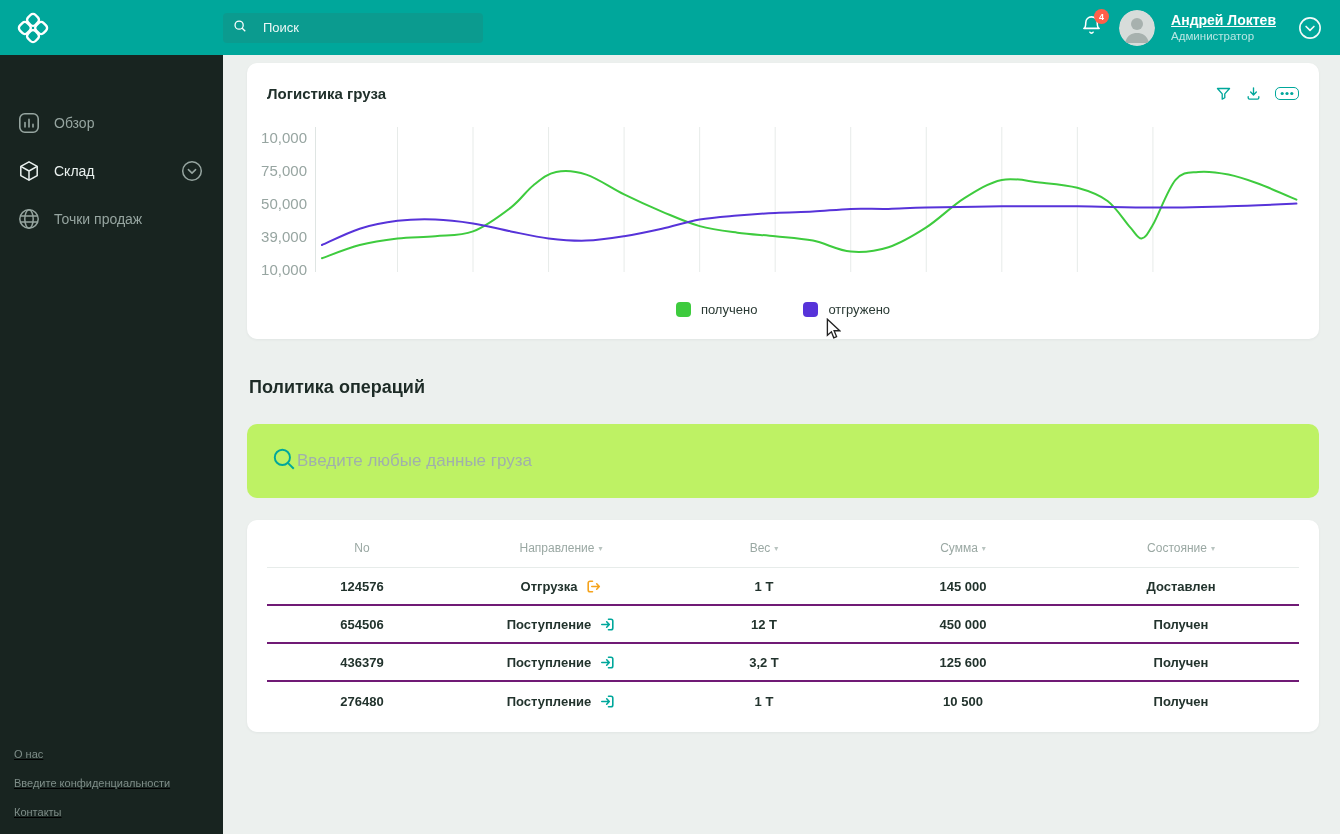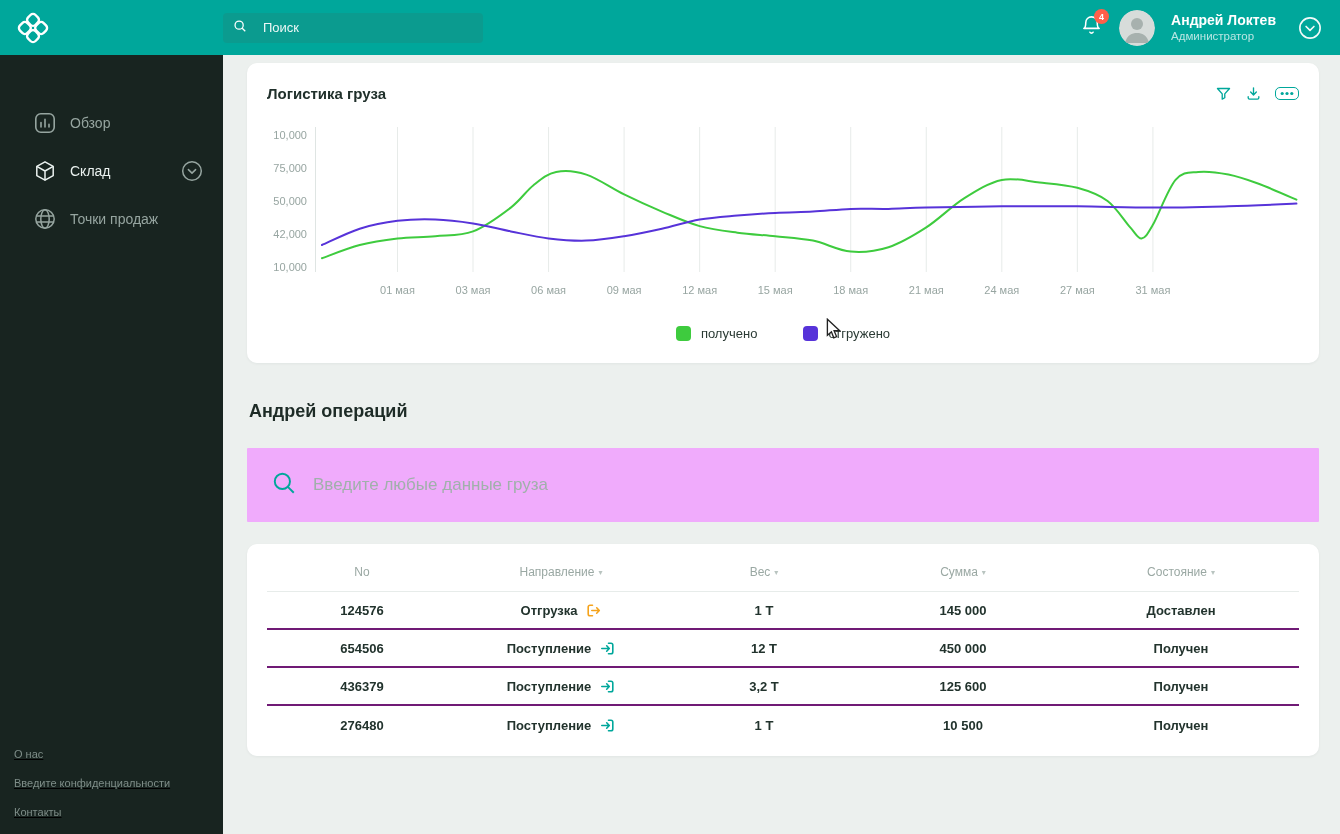--- a/index.html
+++ b/index.html
@@ -10,26 +10,26 @@
   .logo-area { width:223px; flex:none; padding-left:16px; display:flex; align-items:center; }
   .logo { display:inline-flex; cursor:pointer; }
   .header-search { width:260px; height:30px; background:#0b9b8f; border-radius:4px; display:flex; align-items:center; gap:16px; padding:0 10px; }
   .header-search input { flex:1; background:transparent; border:none; outline:none; color:#fff; font-size:13px; font-family:inherit; }
   .header-search input::placeholder { color:rgba(255,255,255,0.92); }
   .header-right { margin-left:auto; display:flex; align-items:center; gap:16px; padding-right:18px; }
   .bell-wrap { position:relative; display:inline-flex; cursor:pointer; }
   .badge { position:absolute; top:-5px; right:-6px; min-width:15px; height:15px; background:#ff5f49; color:#fff; font-size:9px; font-weight:700; border-radius:50%; display:flex; align-items:center; justify-content:center; }
   .avatar { width:36px; height:36px; border-radius:50%; overflow:hidden; flex:none; cursor:pointer; }
   .user-meta { line-height:1.25; }
-  .uname { color:#fff; font-size:14px; font-weight:700; }
+  .uname { color:#fff; font-size:14px; font-weight:700;text-decoration:underline; }
   .urole { color:rgba(255,255,255,0.72); font-size:11.5px; }
   .hchev { display:inline-flex; color:rgba(255,255,255,0.95); cursor:pointer; margin-left:6px; }
 
   
-  nav.sidebar { position:absolute; top:55px; left:0; bottom:0; width:223px; background:#182420; padding-top:44px; z-index:10;padding-left:16px; }
+  nav.sidebar { position:absolute; top:55px; left:0; bottom:0; width:223px; background:#182420; padding-top:44px; z-index:10; }
   .side-item { display:flex; align-items:center; gap:14px; padding:13px 20px 13px 18px; color:#96a5a0; font-size:14px; cursor:pointer; }
   .side-item.active { color:#eaf1ef; }
   .sicon { display:inline-flex; flex:none; }
   .slabel { flex:1; }
   .chev { display:inline-flex; margin-left:auto; color:#96a5a0; }
   .side-footer { position:absolute; left:14px; bottom:16px; display:flex; flex-direction:column; gap:17px;text-decoration:underline; }
   .sflink { color:#7e8d88; font-size:11px; cursor:pointer; }
 
   
   main { position:absolute; left:223px; top:55px; right:0; bottom:0; padding:8px 21px 1px 24px; overflow:hidden; }
@@ -37,32 +37,32 @@
 
   .chart-card { padding:18px 20px 22px; }
   .card-head { display:flex; align-items:center; justify-content:space-between; height:24px; }
   .card-title { font-size:15px; font-weight:700; color:#20302b; }
   .card-actions { display:flex; align-items:center; gap:13px; color:#00a79b; }
   .act { display:inline-flex; cursor:pointer; color:#00a79b; }
   .act.more { border:1.5px solid #00a79b; border-radius:5px; padding:3px 4px; }
 
   .chart-area { display:flex; margin-top:22px; height:145px; }
   .ygutter { position:relative; width:48px; flex:none; }
-  .ygutter span { position:absolute; right:8px; font-size:11px; color:#97a5a1; white-space:nowrap; }
+  .ygutter span { position:absolute; right:8px; font-size:15px; color:#97a5a1; white-space:nowrap; }
   .plot { flex:1; position:relative; }
   .plot svg { display:block; width:100%; height:145px; }
   .x-labels { position:relative; margin-left:48px; height:20px; margin-top:4px; }
   .x-labels span { position:absolute; top:8px; transform:translateX(-50%); font-size:11px; color:#97a5a1; white-space:nowrap; }
   .legend { display:flex; justify-content:center; gap:46px; margin-top:30px; }
   .legend-item { display:flex; align-items:center; gap:10px; font-size:13px; color:#2a3a34; }
   .sw { width:15px; height:15px; border-radius:4px; display:inline-block; }
 
   .section-title { margin:38px 0 26px 2px; font-size:18px; font-weight:700; color:#1d2b26; }
 
-  .big-search { height:74px; border-radius:1px; background:#f0abfc; display:flex; align-items:center; gap:16px; padding:0 24px; cursor:text; }
+  .big-search { height:74px; border-radius:10px; background:#bef264; display:flex; align-items:center; padding:0 24px; cursor:text; }
   .big-search input { flex:1; background:transparent; border:none; outline:none; font-size:17px; color:#5b6b66; font-family:inherit; }
   .big-search input::placeholder { color:#a0b0ab; }
 
   .table-card { margin-top:22px; padding:8px 20px 12px; }
   .thead, .trow { display:grid; grid-template-columns:190px 208px 198px 200px 1fr; align-items:center; }
   .thead { height:40px; border-bottom:1px solid #e7ecea; }
   .hc { text-align:center; font-size:12px; color:#9aa8a3; cursor:pointer; }
   .caret { font-size:8px; color:#b9c4c0; margin-left:4px; vertical-align:middle; }
   .trow { height:38px; border-bottom:2px solid #701a75; font-size:13px; font-weight:600; color:#22332d; }
   .trow:last-child { border-bottom:none; }
@@ -194,21 +194,21 @@
             </svg>
         </span>
       </div>
     </div>
 
     <div class="chart-area">
       <div class="ygutter" id="y-labels">
           <span style="top: 2px;">10,000</span>
           <span style="top: 35px;">75,000</span>
           <span style="top: 68px;">50,000</span>
-          <span style="top: 101px;">42,000</span>
+          <span style="top: 101px;">39,000</span>
           <span style="top: 134px;">10,000</span>
         </div>
       <div class="plot">
         <svg id="chart-svg" viewBox="0 0 990 145" preserveAspectRatio="none">
             <line x1="0.5" y1="0" x2="0.5" y2="145" stroke="#dfe5e3" stroke-width="1"></line>
             <line x1="83" y1="0" x2="83" y2="145" stroke="#e7ebe9" stroke-width="1"></line>
             <line x1="159" y1="0" x2="159" y2="145" stroke="#e7ebe9" stroke-width="1"></line>
             <line x1="235" y1="0" x2="235" y2="145" stroke="#e7ebe9" stroke-width="1"></line>
             <line x1="311" y1="0" x2="311" y2="145" stroke="#e7ebe9" stroke-width="1"></line>
             <line x1="387" y1="0" x2="387" y2="145" stroke="#e7ebe9" stroke-width="1"></line>
@@ -216,46 +216,33 @@
             <line x1="539" y1="0" x2="539" y2="145" stroke="#e7ebe9" stroke-width="1"></line>
             <line x1="615" y1="0" x2="615" y2="145" stroke="#e7ebe9" stroke-width="1"></line>
             <line x1="691" y1="0" x2="691" y2="145" stroke="#e7ebe9" stroke-width="1"></line>
             <line x1="767" y1="0" x2="767" y2="145" stroke="#e7ebe9" stroke-width="1"></line>
             <line x1="843" y1="0" x2="843" y2="145" stroke="#e7ebe9" stroke-width="1"></line>
             <path d="M7.0,131.2C13.3,129.0 32.3,121.3 45.0,118.0C57.7,114.7 70.3,112.9 83.0,111.4C95.7,109.9 108.3,110.4 121.0,109.2C133.7,108.0 146.3,109.1 159.0,104.4C171.7,99.6 186.9,88.3 197.0,80.6C207.1,72.9 212.2,64.1 219.8,58.2C227.4,52.2 233.7,46.7 242.6,45.0C251.5,43.2 261.6,43.9 273.0,47.6C284.4,51.3 298.3,61.2 311.0,67.4C323.7,73.6 336.3,79.3 349.0,84.6C361.7,89.8 374.3,95.6 387.0,99.1C399.7,102.6 412.3,104.0 425.0,105.7C437.7,107.4 450.3,107.9 463.0,109.2C475.7,110.5 488.3,111.0 501.0,113.6C513.7,116.2 526.3,123.5 539.0,124.6C551.7,125.7 564.3,124.2 577.0,120.2C589.7,116.2 602.3,108.5 615.0,100.4C627.7,92.3 640.3,79.3 653.0,71.4C665.7,63.4 678.3,55.5 691.0,52.9C703.7,50.2 716.3,54.2 729.0,55.5C741.7,56.8 755.6,57.7 767.0,60.8C778.4,63.9 788.5,67.4 797.4,74.0C806.3,80.6 814.5,94.2 820.2,100.4C825.9,106.6 827.8,111.8 831.6,111.4C835.4,111.0 837.3,107.5 843.0,97.8C848.7,88.0 858.2,61.7 865.8,52.9C873.4,44.1 879.7,45.8 888.6,45.0C897.5,44.1 908.9,45.6 919.0,47.6C929.1,49.6 938.0,52.7 949.4,56.8C960.8,61.0 981.1,70.0 987.4,72.7" fill="none" stroke="#3ecb3e" stroke-width="2" stroke-linecap="round"></path>
             <path d="M7.0,118.0C13.3,115.3 32.3,105.8 45.0,101.7C57.7,97.7 70.3,95.3 83.0,93.8C95.7,92.3 108.3,92.0 121.0,92.5C133.7,92.9 146.3,94.5 159.0,96.4C171.7,98.4 184.3,101.9 197.0,104.4C209.7,106.9 222.3,109.9 235.0,111.4C247.7,112.9 260.3,114.0 273.0,113.6C285.7,113.2 298.3,111.2 311.0,109.2C323.7,107.2 336.3,104.5 349.0,101.7C361.7,98.9 374.3,94.7 387.0,92.5C399.7,90.3 412.3,89.6 425.0,88.5C437.7,87.4 450.3,86.5 463.0,85.9C475.7,85.2 488.3,85.2 501.0,84.6C513.7,83.9 526.3,82.4 539.0,81.9C551.7,81.5 564.3,82.1 577.0,81.9C589.7,81.7 596.0,81.0 615.0,80.6C634.0,80.2 665.7,79.5 691.0,79.3C716.3,79.1 741.7,79.1 767.0,79.3C792.3,79.5 817.7,80.6 843.0,80.6C868.3,80.6 894.9,79.9 919.0,79.3C943.1,78.6 976.0,77.1 987.4,76.6" fill="none" stroke="#5733d9" stroke-width="2" stroke-linecap="round"></path>
           </svg>
       </div>
     </div>
-    <div class="x-labels" id="x-labels">
-        <span style="left: 8.38384%;">01 мая</span>
-        <span style="left: 16.0606%;">03 мая</span>
-        <span style="left: 23.7374%;">06 мая</span>
-        <span style="left: 31.4141%;">09 мая</span>
-        <span style="left: 39.0909%;">12 мая</span>
-        <span style="left: 46.7677%;">15 мая</span>
-        <span style="left: 54.4444%;">18 мая</span>
-        <span style="left: 62.1212%;">21 мая</span>
-        <span style="left: 69.798%;">24 мая</span>
-        <span style="left: 77.4747%;">27 мая</span>
-        <span style="left: 85.1515%;">31 мая</span>
-      </div>
     <div class="legend" id="legend">
         <div class="legend-item">
           <span class="sw" style="background:#3ecb3e"></span>
           <span>получено</span>
         </div>
         <div class="legend-item">
           <span class="sw" style="background:#5733d9"></span>
           <span>отгружено</span>
         </div>
       </div>
   </section>
 
-  <h2 class="section-title">Андрей операций</h2>
+  <h2 class="section-title">Политика операций</h2>
 
   <div class="big-search">
     <span>
       <svg width="26" height="26" viewBox="0 0 24 24" fill="none" stroke="#00a79b" stroke-width="1.8">
           <circle cx="10.5" cy="10.5" r="7"></circle>
           <path d="M15.8 15.8L21 21"></path>
         </svg>
     </span>
     <input placeholder="Введите любые данные груза" style="">
   </div>

